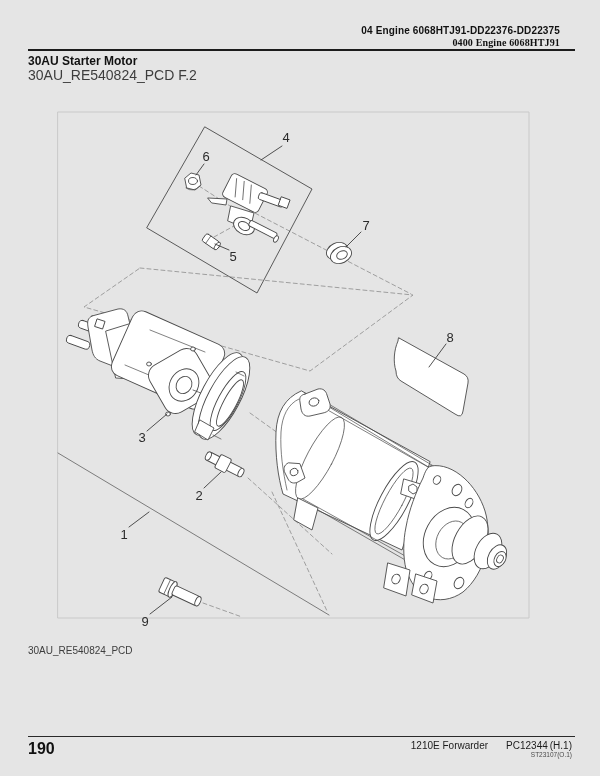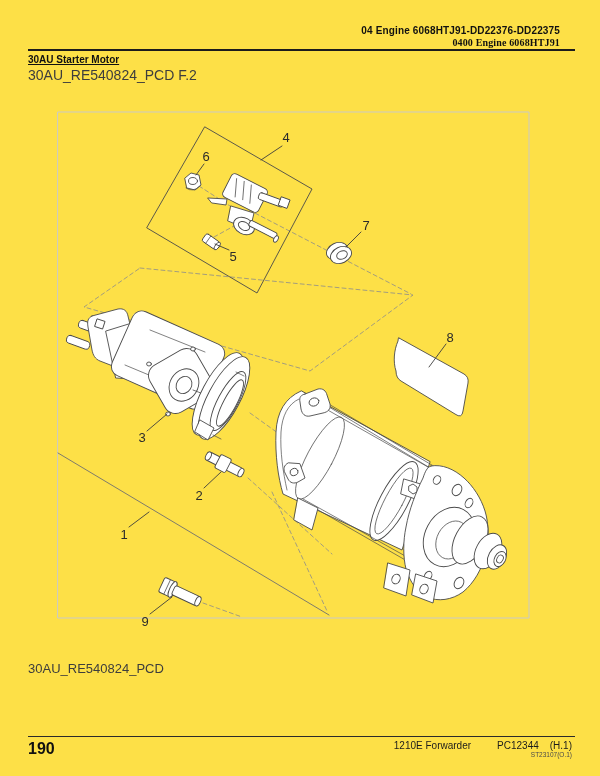--- a/index.html
+++ b/index.html
@@ -1,30 +1,30 @@
 <!DOCTYPE html>
 <html><head>
 <meta charset="utf-8">
 <style>
   html,body{margin:0;padding:0;background:#ffffff;}
-  .page{position:relative;width:600px;height:776px;background:#fde047;overflow:hidden;
+  .page{position:relative;width:600px;height:776px;background:#e5e5e5;overflow:hidden;
         font-family:"Liberation Sans",sans-serif;color:#1a1a1a;}
   .abs{position:absolute;}
   .hdr-line{right:40px;text-align:right;font-weight:bold;font-size:10px;letter-spacing:.15px;color:#111;}
   .hdr-line1{top:25px;}
   .hdr-line2{top:37px;font-family:Liberation Serif, serif;}
   .rule-top{left:28px;width:547px;top:49px;height:2px;background:#1c1c1c;}
-  .sec-title{left:28px;top:54px;font-weight:bold;font-size:10px;color:#111;text-decoration:underline;}
+  .sec-title{left:28px;top:54px;font-weight:bold;font-size:12px;color:#111;}
   .fig-ref{left:28px;top:67px;font-size:14px;color:#3d3d3d;}
-  .diagram-caption{left:28px;top:661px;font-size:13px;color:#3d3d3d;}
+  .diagram-caption{left:28px;top:645px;font-size:10px;color:#3d3d3d;}
   .rule-bot{left:28px;width:547px;top:736px;height:1px;background:#2a2a2a;}
   .page-num{left:28px;top:740px;font-weight:bold;font-size:16px;color:#111;}
   .footer-right{right:28px;top:740px;font-size:10px;color:#1c1c1c;white-space:nowrap;}
-  .footer-right .gap1{margin-left:26px;}
-  .footer-right .gap2{margin-left:11px;}
+  .footer-right .gap1{margin-left:18px;}
+  .footer-right .gap2{margin-left:2px;}
   .print-code{right:28px;top:751px;font-size:6.5px;color:#4a4a4a;}
   .diagram-svg{left:0;top:0;}
   .callout{position:absolute;transform:translate(-50%,-50%);font-size:13px;color:#2b2b2b;
            font-family:"Liberation Sans",sans-serif;}
 </style>
 </head>
 <body>
 
 <div class="page">
 

